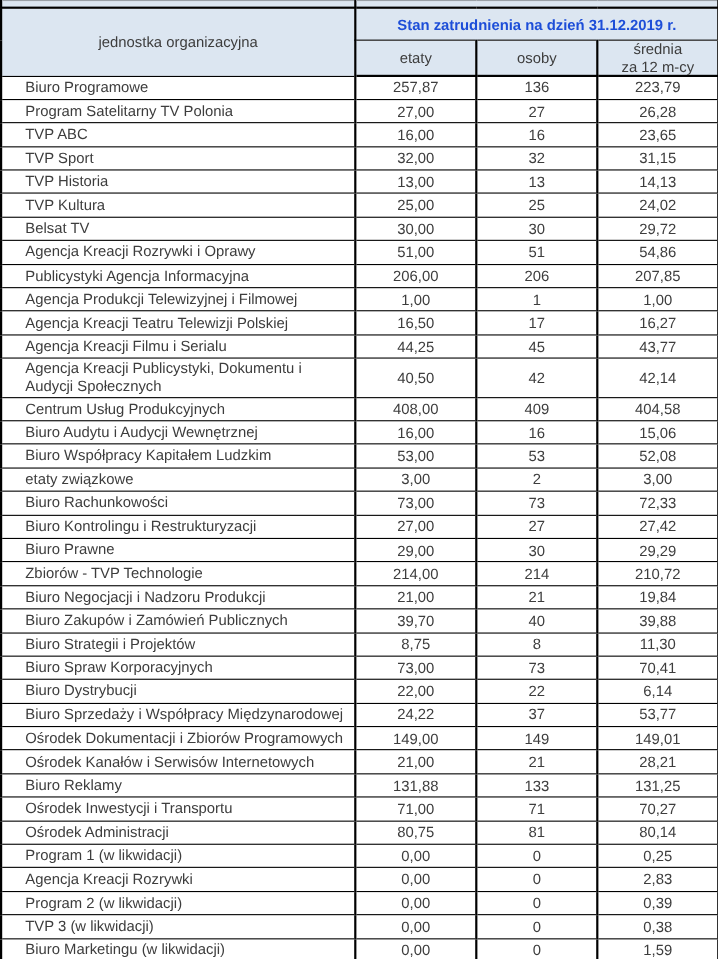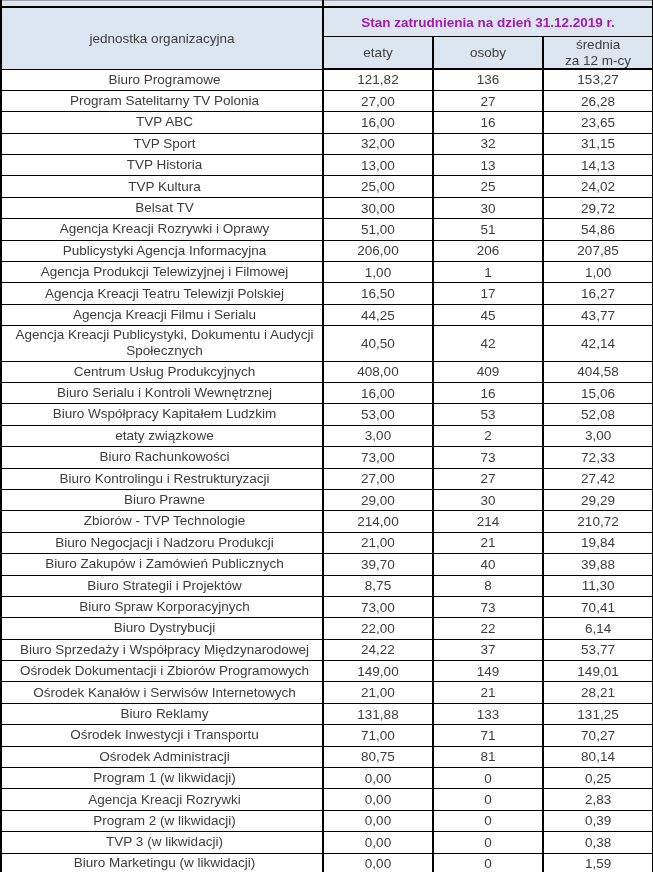--- a/index.html
+++ b/index.html
@@ -46,39 +46,39 @@
     font-weight: normal;
     text-align: center;
     color: #3d3d3d;
     font-size: 13.5px;
     margin-left: 41px;
   }
   th.group-head {
     background: #dce6f1;
     font-weight: bold;
     text-align: center;
-    color: #a21caf;
+    color: #1d4ed8;
     height: 28px;
     font-size: 13.5px;
     border-bottom: 1px solid #000;
   }
   tr.subrow th {
     background: #dce6f1;
     font-weight: normal;
     text-align: center;
     color: #3d3d3d;
     height: 31px;
     border-bottom: 2px solid #000;
     line-height: 1.15;
   }
   th.srednia { white-space: pre-line; }
   tbody tr { height: 21.4px; }
   tbody td.unit {
-    text-align: center;
-    padding: 1px 6px 1px 11px;
+    text-align: left;
+    padding: 1px 6px 1px 21px;
     line-height: 1.2;
   }
   tbody td.num {
     text-align: center;
   }
 </style>
 </head>
 <body>
 
 <div class="page">
@@ -101,23 +101,23 @@
       <tr class="subrow">
         <th>etaty</th>
         <th>osoby</th>
         <th class="srednia">średnia
 za 12 m-cy</th>
       </tr>
     </thead>
     <tbody>
         <tr>
           <td class="unit">Biuro Programowe</td>
-          <td class="num">121,82</td>
+          <td class="num">257,87</td>
           <td class="num">136</td>
-          <td class="num">153,27</td>
+          <td class="num">223,79</td>
         </tr>
         <tr>
           <td class="unit">Program Satelitarny TV Polonia</td>
           <td class="num">27,00</td>
           <td class="num">27</td>
           <td class="num">26,28</td>
         </tr>
         <tr>
           <td class="unit">TVP ABC</td>
           <td class="num">16,00</td>
@@ -184,21 +184,21 @@
           <td class="num">42</td>
           <td class="num">42,14</td>
         </tr>
         <tr>
           <td class="unit">Centrum Usług Produkcyjnych</td>
           <td class="num">408,00</td>
           <td class="num">409</td>
           <td class="num">404,58</td>
         </tr>
         <tr>
-          <td class="unit">Biuro Serialu i Kontroli Wewnętrznej</td>
+          <td class="unit">Biuro Audytu i Audycji Wewnętrznej</td>
           <td class="num">16,00</td>
           <td class="num">16</td>
           <td class="num">15,06</td>
         </tr>
         <tr>
           <td class="unit">Biuro Współpracy Kapitałem Ludzkim</td>
           <td class="num">53,00</td>
           <td class="num">53</td>
           <td class="num">52,08</td>
         </tr>

